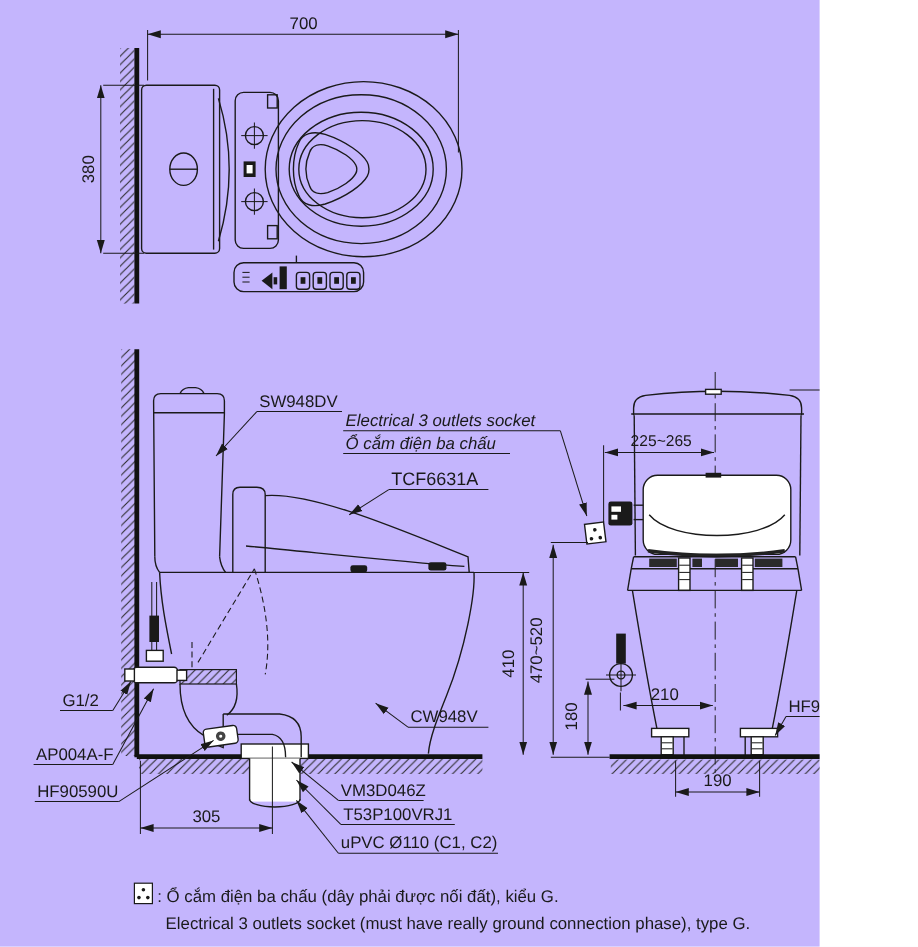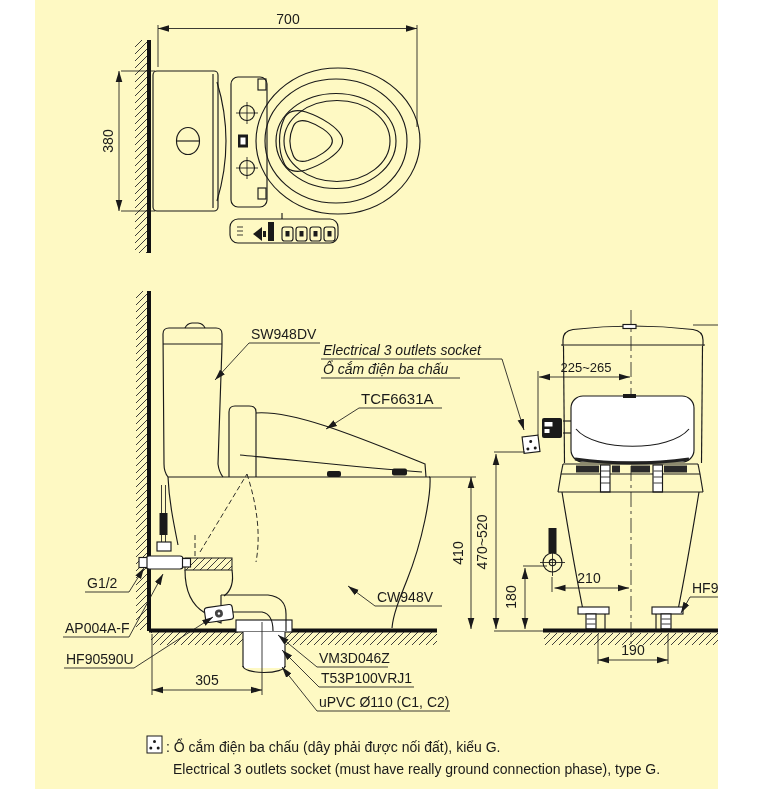--- a/index.html
+++ b/index.html
@@ -1,17 +1,17 @@
 <!DOCTYPE html>
 <html><head>
 <meta charset="utf-8">
 <style>
   html,body{margin:0;padding:0;background:#fff;}
-  .page{width:683px;height:789px;background:#fef9c3;position:relative;overflow:hidden;
-        font-family:"Liberation Sans", sans-serif;margin-left:35px;}
+  .page{width:683px;height:789px;background:#c4b5fd;position:relative;overflow:hidden;
+        font-family:"Liberation Sans", sans-serif;}
   svg{display:block;}
   .ln{stroke:#1a1a1a;stroke-width:1.15;fill:none;}
   .thin{stroke:#1a1a1a;stroke-width:0.85;fill:none;}
   .thick{stroke:#111;stroke-width:4;fill:none;}
   .dash{stroke:#1a1a1a;stroke-width:0.9;fill:none;stroke-dasharray:5 3;}
   .cl{stroke:#1a1a1a;stroke-width:0.8;fill:none;stroke-dasharray:15 4 3 4;}
   .fillw{fill:#ffffff;}
   .fillk{fill:#1a1a1a;stroke:none;}
   text{fill:#1a1a1a;font-family:"Liberation Sans", sans-serif;font-size:14px;}
   .ti{font-style:italic;}

